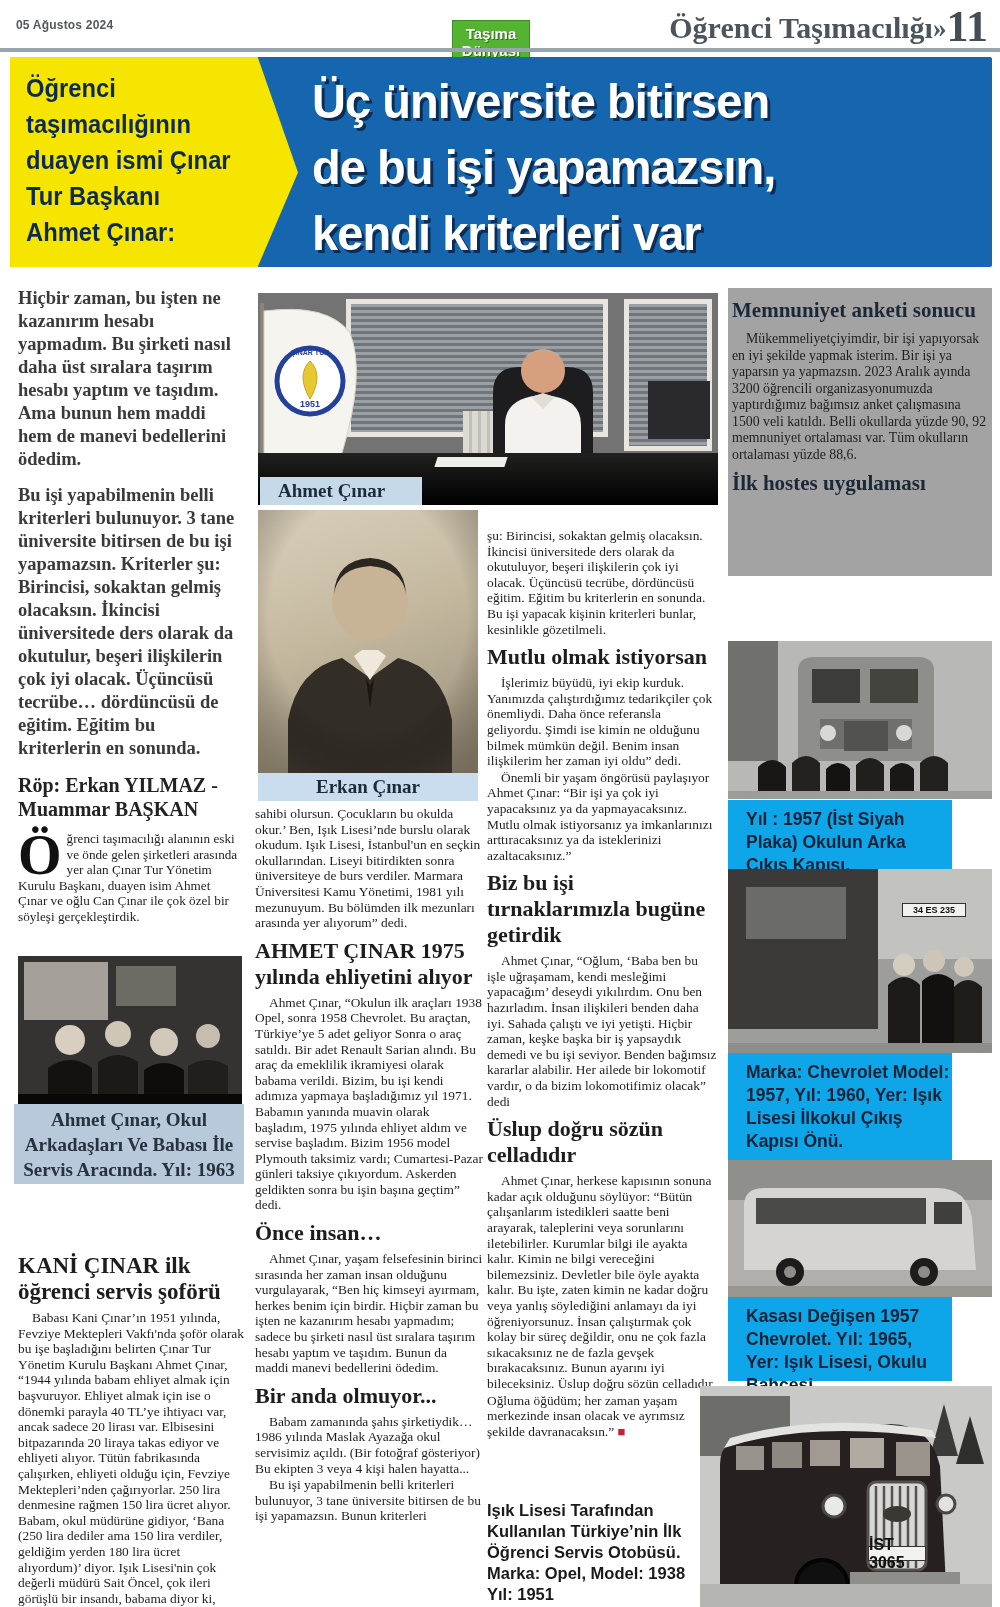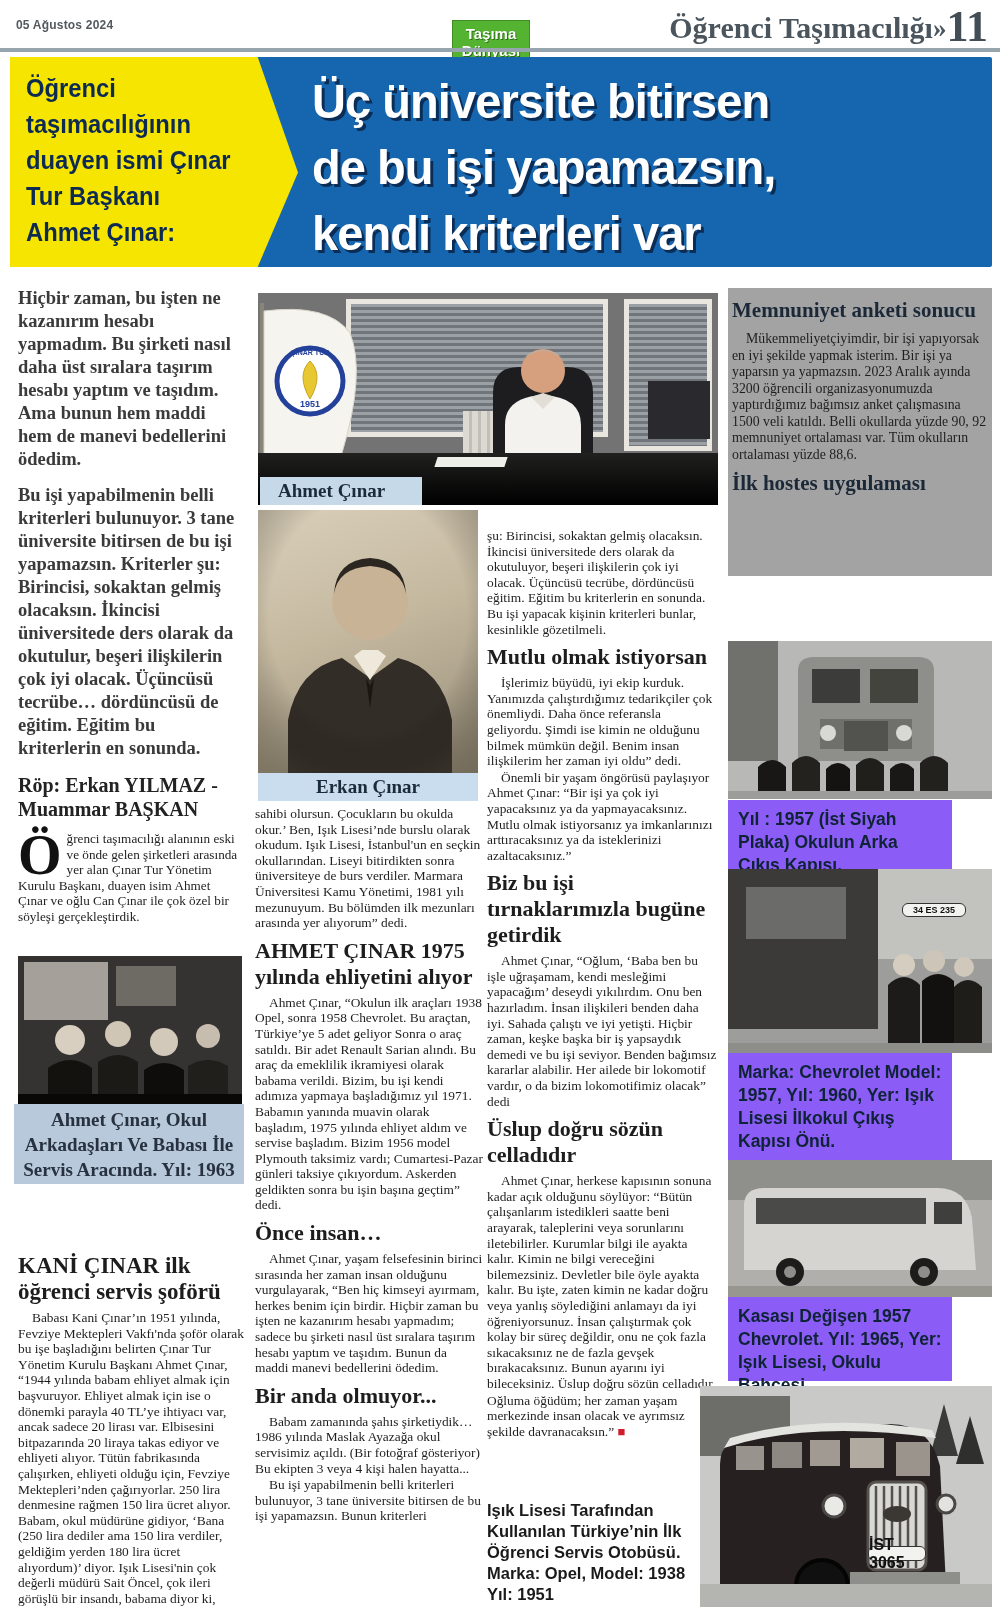--- a/index.html
+++ b/index.html
@@ -69,26 +69,26 @@
   .narrow{width:206px}
   .cap-bottom{left:487px;top:1500px;width:218px;font-family:"Liberation Sans",sans-serif;
               font-weight:bold;font-size:16.5px;line-height:21px;color:#1a1a1a}
 
   
   .rail-box{left:728px;top:288px;width:264px;height:288px;background:#a3a3a3;padding:10px 4px;
             overflow:hidden}
   .rail-h{font-weight:bold;font-size:21px;line-height:25px;color:#1b2838;margin-bottom:8px}
   .rail-p{font-size:13.8px;line-height:16.5px;color:#1e1e1e;margin-bottom:8px;text-indent:14px}
   .rail-photo{width:264px;left:728px;overflow:hidden;background:#a8a8a6}
-  .rail-cap{left:728px;width:224px;background:#8b5cf6;padding:8px 10px;
+  .rail-cap{left:728px;width:224px;background:#0ea5e9;padding:8px 18px;
             font-family:"Liberation Sans",sans-serif;font-weight:bold;font-size:17.5px;
             line-height:23px;color:#0e2336}
   .photo-big{left:700px;top:1386px;width:292px;height:221px;overflow:hidden;background:#c9c9c7}
   .plate{position:absolute;font-family:"Liberation Sans",sans-serif;font-weight:bold;
-         background:#f2f2ee;color:#111;border:1px solid #333;border-radius:6px;
+         background:#f2f2ee;color:#111;border:1px solid #333;border-radius:0;
          display:flex;align-items:center;justify-content:center}
 
   
   .blinds{position:absolute;background:repeating-linear-gradient(#9aa0a4 0 3px,#6f757a 3px 6px);
           border:5px solid #e9e6df}
   .desk{position:absolute;left:0;bottom:0;width:100%;height:52px;
         background:linear-gradient(#20201f,#000)}
   .radiator{position:absolute;left:205px;top:118px;width:66px;height:42px;
             background:repeating-linear-gradient(90deg,#dcd9d2 0 6px,#c2bfb8 6px 9px)}
 </style>

